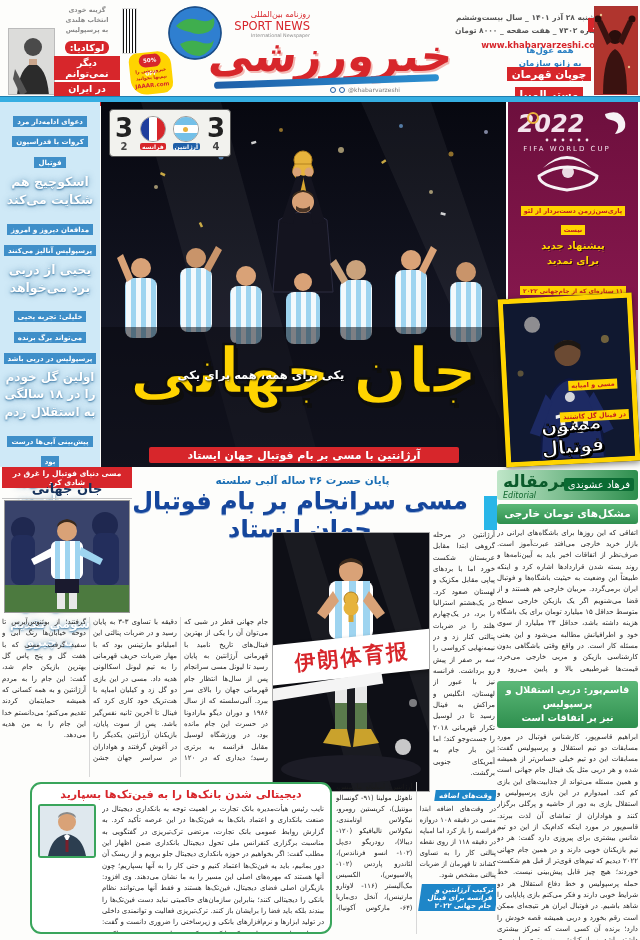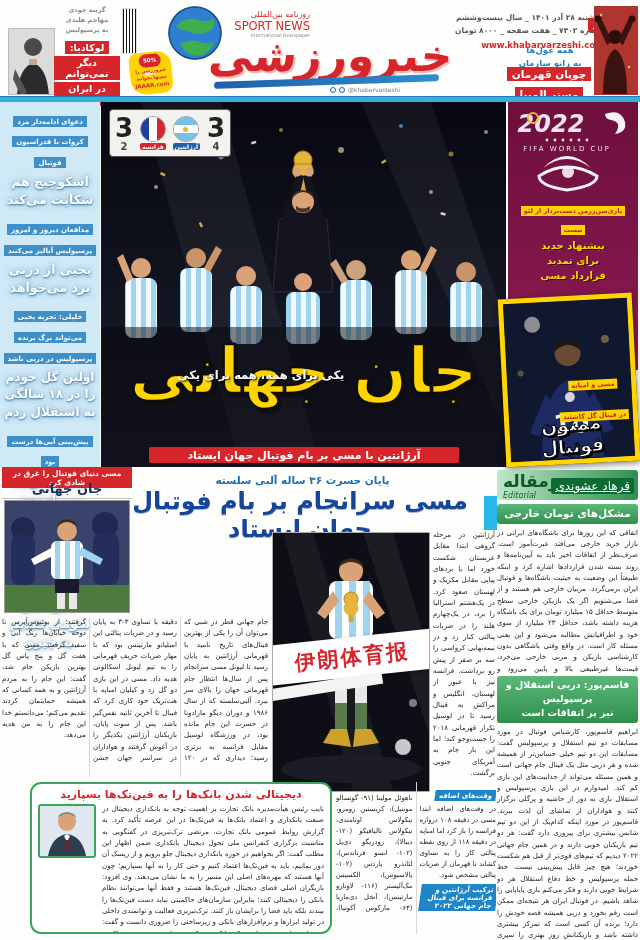--- a/index.html
+++ b/index.html
@@ -30,25 +30,25 @@
     <svg width="47" height="67" viewBox="0 0 47 67">
       <rect width="47" height="67" fill="#dcdcda"></rect>
       <circle cx="26" cy="18" r="9" fill="#4a4a4a"></circle>
       <path d="M10 67 Q12 38 26 34 Q40 38 42 67 Z" fill="#2b2b2b"></path>
       <rect x="22" y="30" width="8" height="6" fill="#caa68c"></rect>
       <path d="M8 40 L20 63 L14 67 L6 50 Z" fill="#555"></path>
     </svg>
   </div>
   <div class="abs" style="left:56px;top:6px;width:62px;text-align:center;color:#8a8a8a;font-size:6.5px;font-weight:bold;line-height:1.5;">
     <div>گزینه خودی</div>
-    <div>مهاجم هلندی</div>
+    <div>انتخاب هلندی</div>
     <div>به پرسپولیس</div>
   </div>
   <div class="abs" style="left:54px;top:36px;width:66px;text-align:center;">
-    <span class="chip-red" style="font-size:9.5px;">لوکادیا:</span><br>
+    <span class="chip-red" style="font-size:9.5px;border-radius:6px;">لوکادیا:</span><br>
     <span class="chip-red" style="font-size:9.5px;">دیگر نمی‌توانم</span><br>
     <span class="chip-red" style="font-size:9.5px;">در ایران بمانم</span>
   </div>
 
   <div class="abs" style="left:122px;top:8px;width:15px;height:46px;background:repeating-linear-gradient(90deg,#111 0 1px,#fff 1px 3px,#111 3px 4px,#fff 4px 6px);border:1px solid #ddd;"></div>
 
   <div class="abs" style="left:130px;top:52px;width:42px;height:42px;background:#ffd400;border-radius:8px 14px 10px 16px;transform:rotate(-6deg);padding:2px;text-align:center;">
     <div style="margin:0 auto;width:22px;height:13px;background:#d7262b;color:#fff;font-size:5.5px;font-weight:bold;border-radius:7px;line-height:13px;">50% OFF</div>
     <div style="font-size:4.6px;color:#c61b1f;font-weight:bold;line-height:1.5;margin-top:1px;">خبرورزشی را نیم‌بها بخوانید</div>
     <div style="font-size:5.5px;color:#d7262b;font-weight:bold;">JAAAR.com</div>
@@ -277,21 +277,20 @@
       <text x="54" y="45" font-size="7" letter-spacing="2" fill="#f3e3ec" text-anchor="middle">FIFA WORLD CUP</text>
       <path d="M92 8 Q108 2 112 16 Q114 26 102 28 Q110 16 98 14 Q92 13 92 8Z" fill="#f7f2f5"></path>
       <path d="M30 62 Q54 44 78 62 Q66 50 54 50 Q42 50 30 62Z" fill="#f7f2f5"></path>
       <path d="M26 70 Q54 52 84 70 Q84 80 54 84 Q26 80 26 70Z" fill="none" stroke="#f7f2f5" stroke-width="3"></path>
       <circle cx="55" cy="66" r="6" fill="#f7f2f5" opacity=".9"></circle>
     </svg>
     <div style="margin-top:2px;"><span class="y-kick" style="font-size:6.5px;">پاری‌سن‌ژرمن دست‌بردار از لئو نیست</span></div>
     <div class="mar-head" style="font-size:10px;margin-top:1px;">
       <div>پیشنهاد جدید</div>
       <div>برای تمدید</div>
-      <div>قرارداد مسی</div>
     </div>
     <div style="margin-top:4px;line-height:2;">
       <span class="y-kick" style="font-size:6px;">۱۱ ستاره‌ای که از جام‌جهانی ۲۰۲۲</span><br>
       <span class="y-kick" style="font-size:6px;">وارد بازار نقل و انتقالات شدند</span>
     </div>
     <div class="mar-head" style="font-size:13.5px;margin-top:3px;">
       <div>از جانشین رونالدو</div>
       <div>تا زورو و عقاب!</div>
     </div>
   </div>
@@ -317,25 +316,25 @@
     </div>
     <div class="abs" style="left:0;bottom:2px;width:100%;text-align:center;color:#fff;font-size:19px;font-weight:900;-webkit-text-stroke:1px #000;text-shadow:2px 2px 0 #000;transform:rotate(-2deg);">ممنون فوتبال</div>
   </div>
 
   <div class="abs" style="left:484px;top:496px;width:13px;height:34px;background:#29b6e8;"></div>
 
   <div class="abs" style="left:497px;top:470px;width:141px;">
     <div style="position:relative;height:30px;background:linear-gradient(270deg,#2e8f4e,#bfe6c8);border-radius:3px;padding:2px 6px;">
       <div style="color:#0b5b2b;font-size:17px;font-weight:900;text-align:left;line-height:1.1;">سرمقاله</div>
       <div style="color:#11672f;font-size:8px;font-style:italic;text-align:left;direction:ltr;">Editorial</div>
-      <div style="position:absolute;right:4px;top:8px;background:#0b6b33;color:#fff;font-size:12px;padding:1px 4px;border-radius:2px;text-decoration:underline;">فرهاد عشوندی</div>
+      <div style="position:absolute;right:4px;top:8px;background:#0b6b33;color:#fff;font-size:10px;padding:1px 4px;border-radius:2px;">فرهاد عشوندی</div>
     </div>
     <div class="green-pill" style="margin-top:4px;">مشکل‌های تومان خارجی</div>
     <div class="jt" style="font-size:7px;margin-top:4px;height:148px;overflow:hidden;">اتفاقی که این روزها برای باشگاه‌های ایرانی در بازار خرید خارجی می‌افتد عبرت‌آموز است. صرف‌نظر از اتفاقات اخیر باید به آیین‌نامه‌ها و روند بسته شدن قراردادها اشاره کرد و اینکه طبیعتاً این وضعیت به حیثیت باشگاه‌ها و فوتبال ایران برمی‌گردد. مربیان خارجی هم هستند و از قضا می‌شنویم اگر یک بازیکن خارجی سطح متوسط حداقل ۱۵ میلیارد تومان برای یک باشگاه هزینه داشته باشد، حداقل ۲۳ میلیارد از سوی خود و اطرافیانش مطالبه می‌شود و این یعنی مسئله کار است. در واقع وقتی باشگاهی بدون کارشناسی بازیکن و مربی خارجی می‌خرد، قیمت‌ها غیرطبیعی بالا و پایین می‌رود و خوشبختانه این دست مسائل از ماه‌ها قبل از نقل و انتقالات هیچ‌گاه پنهان نبوده است؛ چون فوتبال ما درآمد ارزی ندارد و حالا باید دید باشگاه‌ها چطور با این وضعیت کنار می‌آیند و آیا انتخاب‌هایشان را اصلاح می‌کنند یا نه.</div>
-    <div class="green-pill" style="font-size:9.5px;">
+    <div class="green-pill" style="margin-top:5px;font-size:9.5px;">
       <div>قاسم‌پور: دربی استقلال و پرسپولیس</div>
       <div>نیز پر اتفاقات است</div>
     </div>
     <div class="jt" style="font-size:7px;margin-top:4px;height:212px;overflow:hidden;">ابراهیم قاسم‌پور، کارشناس فوتبال در مورد مسابقات دو تیم استقلال و پرسپولیس گفت: مسابقات این دو تیم خیلی حساس‌تر از همیشه شده و هر دربی مثل یک فینال جام جهانی است و همین مسئله می‌تواند از جذابیت‌های این بازی کم کند. امیدوارم در این بازی پرسپولیس و استقلال بازی به دور از حاشیه و پرگلی برگزار کنند و هواداران از تماشای آن لذت ببرند. قاسم‌پور در مورد اینکه کدام‌یک از این دو تیم شانس بیشتری برای پیروزی دارد گفت: هر دو تیم بازیکنان خوبی دارند و در همین جام جهانی ۲۰۲۲ دیدیم که تیم‌های قوی‌تر از قبل هم شکست خوردند؛ هیچ چیز قابل پیش‌بینی نیست. خط حمله پرسپولیس و خط دفاع استقلال هر دو شرایط خوبی دارند و فکر می‌کنم بازی پایاپایی را شاهد باشیم. در فوتبال ایران هر نتیجه‌ای ممکن است رقم بخورد و دربی همیشه قصه خودش را دارد؛ برنده آن کسی است که تمرکز بیشتری داشته باشد و بازیکنانش روز بهتری را سپری کنند. وی افزود: دربی برای هر دو مربی هم آزمون بزرگی است و نتیجه آن می‌تواند مسیر نیم‌فصل دوم را مشخص کند؛ به همین دلیل دو تیم با تمام توان به میدان می‌روند و این بازی قطعاً تماشایی خواهد شد.</div>
   </div>
 
   <div class="abs" style="left:105px;top:474px;width:395px;text-align:center;color:#1b6fb5;font-size:10.5px;font-weight:bold;">پایان حسرت ۳۶ ساله آلبی سلسته</div>
   <div class="abs" style="left:100px;top:487px;width:400px;text-align:center;color:#15469c;font-size:24px;font-weight:900;text-shadow:0 1px 0 #9fb6da;">مسی سرانجام بر بام فوتبال جهان ایستاد</div>
 
   <div class="abs" style="left:2px;top:467px;width:130px;background:#d7262b;color:#fff;font-size:7.5px;font-weight:bold;text-align:center;padding:1.5px 0;">مسی دنیای فوتبال را غرق در شادی کرد</div>

